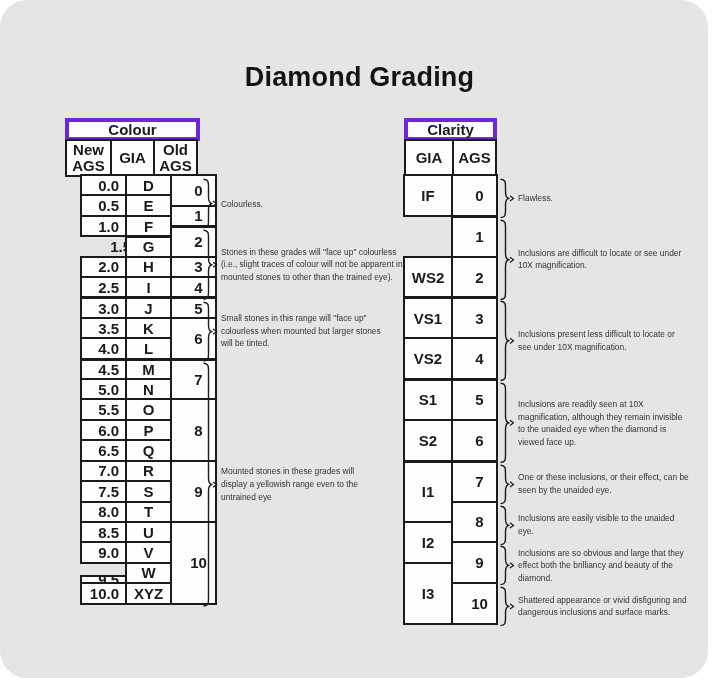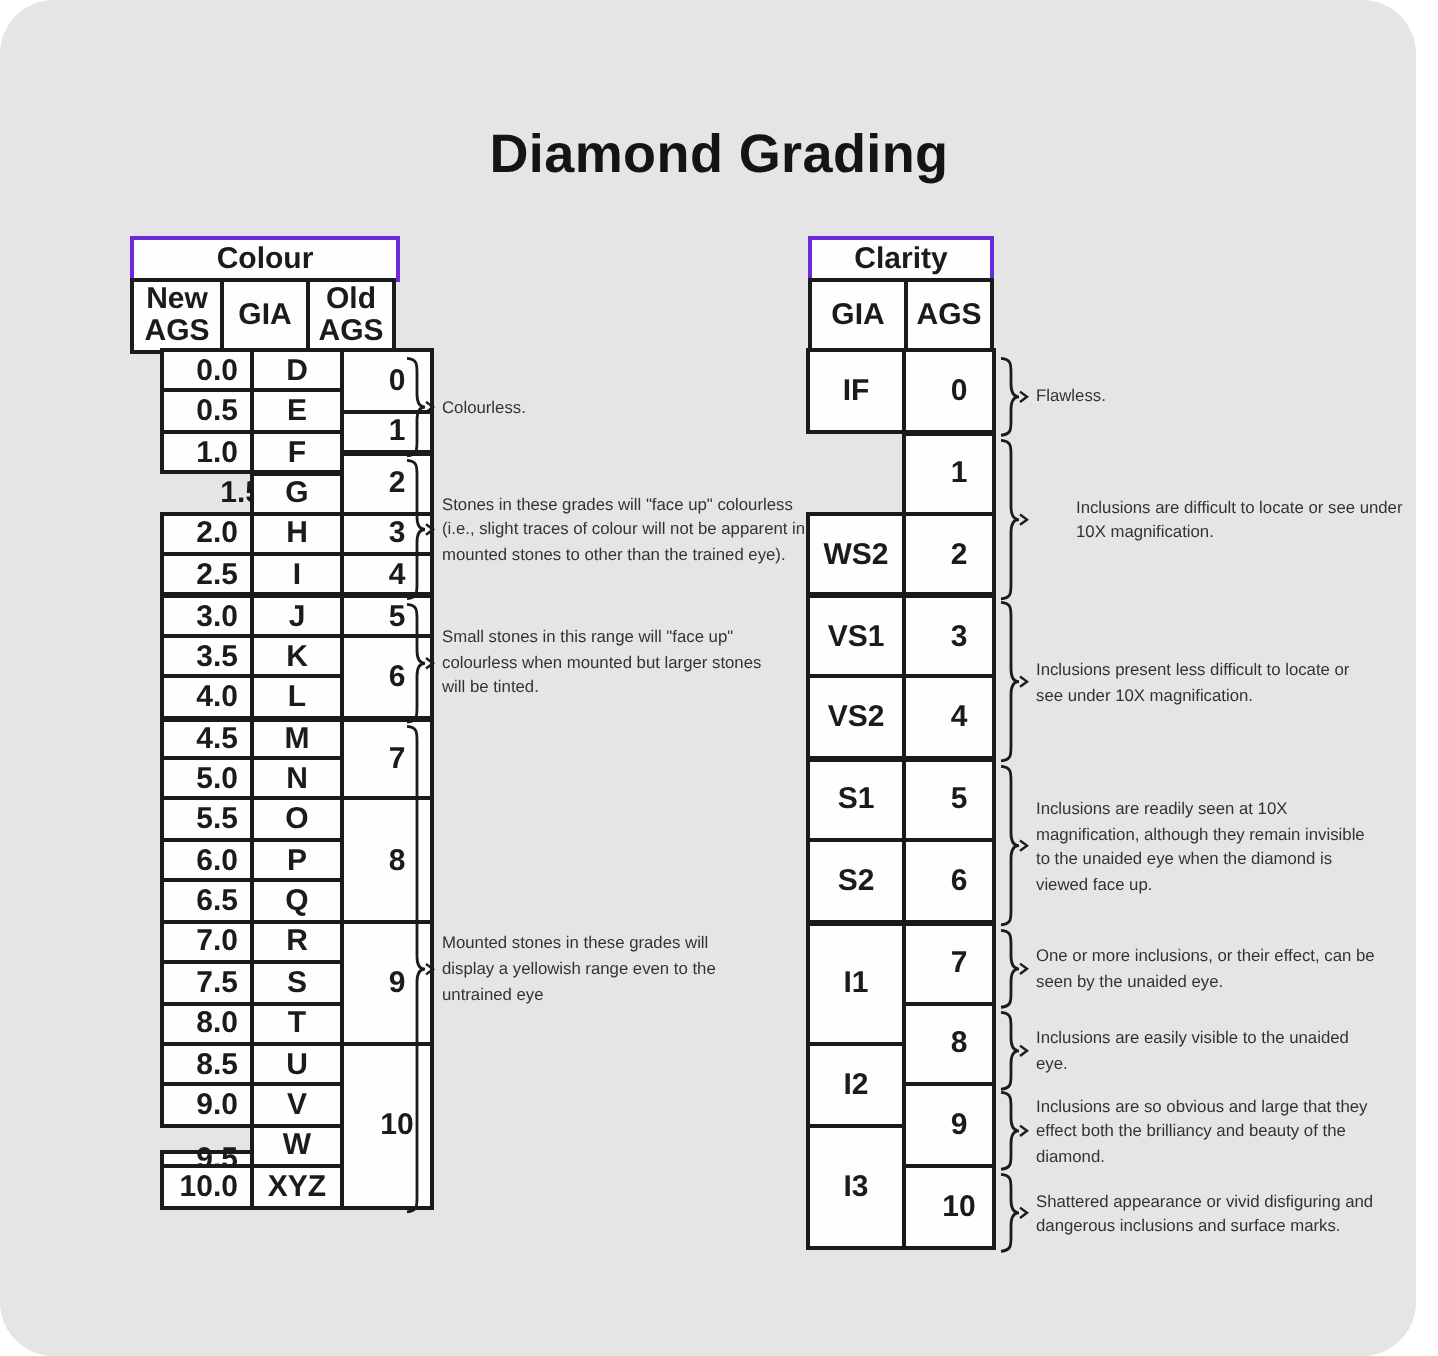--- a/index.html
+++ b/index.html
@@ -8,21 +8,21 @@
     background:#e5e5e5;color:#1b1b1b;
     font-family:"Liberation Sans", sans-serif;
     border-radius:27px;
   }
   .main-title{
     position:absolute;top:62px;left:0;width:719px;text-align:center;
     font-size:27px;font-weight:bold;letter-spacing:.2px;color:#141414;
   }
   .gtable{position:absolute;}
   .t-title{
-    box-sizing:border-box;border:2px solid #6d28d9;background:#fefefe;
+    box-sizing:border-box;border:4px solid #6d28d9;background:#fefefe;
     height:23px;display:flex;align-items:center;justify-content:center;
     font-weight:bold;font-size:15px;
   }
   .t-sub{display:flex;margin-top:-2px;}
   .hc{
     box-sizing:border-box;border:2px solid #1b1b1b;background:#fefefe;
     height:38px;display:flex;flex-direction:column;align-items:center;justify-content:center;
     font-weight:bold;font-size:15px;line-height:16px;
   }
   .hc:not(:first-child){margin-left:-2px;}
@@ -177,36 +177,36 @@
       <div class="note" style="left: 221px; top: 484.429px; width: 152px;">Mounted stones in these grades will display a yellowish range even to the untrained eye</div>
       <svg class="brace" width="18" height="40.81818181818181" style="left: 498px; top: 178px;">
         <path d="M2.5,1.2 C7.5,1.6 7.5,4 7.5,8.5 L7.5,13.909090909090907 C7.5,18.209090909090907 8.8,20.409090909090907 11.5,20.409090909090907 C8.8,20.409090909090907 7.5,22.609090909090906 7.5,26.909090909090907 L7.5,32.31818181818181 C7.5,36.81818181818181 7.5,39.21818181818181 2.5,39.61818181818181" fill="none" stroke="#1b1b1b" stroke-width="1.4"></path>
         <path d="M12,17.809090909090905 L15.5,20.409090909090907 L12,23.009090909090908" fill="none" stroke="#1b1b1b" stroke-width="1.2"></path>
       </svg>
       <div class="note" style="left: 518px; top: 198.409px; width: 172px;">Flawless.</div>
       <svg class="brace" width="18" height="81.63636363636368" style="left: 498px; top: 218.818px;">
         <path d="M2.5,1.2 C7.5,1.6 7.5,4 7.5,8.5 L7.5,34.31818181818184 C7.5,38.61818181818184 8.8,40.81818181818184 11.5,40.81818181818184 C8.8,40.81818181818184 7.5,43.018181818181844 7.5,47.31818181818184 L7.5,73.13636363636368 C7.5,77.63636363636368 7.5,80.03636363636369 2.5,80.43636363636368" fill="none" stroke="#1b1b1b" stroke-width="1.4"></path>
         <path d="M12,38.21818181818184 L15.5,40.81818181818184 L12,43.41818181818184" fill="none" stroke="#1b1b1b" stroke-width="1.2"></path>
       </svg>
-      <div class="note" style="left: 538px; top: 259.636px; width: 172px;">Inclusions are difficult to locate or see under 10X magnification.</div>
+      <div class="note" style="left: 518px; top: 259.636px; width: 172px;">Inclusions are difficult to locate or see under 10X magnification.</div>
       <svg class="brace" width="18" height="81.63636363636363" style="left: 498px; top: 300.455px;">
         <path d="M2.5,1.2 C7.5,1.6 7.5,4 7.5,8.5 L7.5,34.31818181818181 C7.5,38.61818181818181 8.8,40.81818181818181 11.5,40.81818181818181 C8.8,40.81818181818181 7.5,43.018181818181816 7.5,47.31818181818181 L7.5,73.13636363636363 C7.5,77.63636363636363 7.5,80.03636363636363 2.5,80.43636363636362" fill="none" stroke="#1b1b1b" stroke-width="1.4"></path>
         <path d="M12,38.21818181818181 L15.5,40.81818181818181 L12,43.418181818181814" fill="none" stroke="#1b1b1b" stroke-width="1.2"></path>
       </svg>
       <div class="note" style="left: 518px; top: 341.273px; width: 172px;">Inclusions present less difficult to locate or see under 10X magnification.</div>
       <svg class="brace" width="18" height="81.63636363636363" style="left: 498px; top: 382.091px;">
         <path d="M2.5,1.2 C7.5,1.6 7.5,4 7.5,8.5 L7.5,34.31818181818181 C7.5,38.61818181818181 8.8,40.81818181818181 11.5,40.81818181818181 C8.8,40.81818181818181 7.5,43.018181818181816 7.5,47.31818181818181 L7.5,73.13636363636363 C7.5,77.63636363636363 7.5,80.03636363636363 2.5,80.43636363636362" fill="none" stroke="#1b1b1b" stroke-width="1.4"></path>
         <path d="M12,38.21818181818181 L15.5,40.81818181818181 L12,43.418181818181814" fill="none" stroke="#1b1b1b" stroke-width="1.2"></path>
       </svg>
       <div class="note" style="left: 518px; top: 422.909px; width: 172px;">Inclusions are readily seen at 10X magnification, although they remain invisible to the unaided eye when the diamond is viewed face up.</div>
       <svg class="brace" width="18" height="40.81818181818181" style="left: 498px; top: 463.727px;">
         <path d="M2.5,1.2 C7.5,1.6 7.5,4 7.5,8.5 L7.5,13.909090909090907 C7.5,18.209090909090907 8.8,20.409090909090907 11.5,20.409090909090907 C8.8,20.409090909090907 7.5,22.609090909090906 7.5,26.909090909090907 L7.5,32.31818181818181 C7.5,36.81818181818181 7.5,39.21818181818181 2.5,39.61818181818181" fill="none" stroke="#1b1b1b" stroke-width="1.4"></path>
         <path d="M12,17.809090909090905 L15.5,20.409090909090907 L12,23.009090909090908" fill="none" stroke="#1b1b1b" stroke-width="1.2"></path>
       </svg>
-      <div class="note" style="left: 518px; top: 484.136px; width: 172px;">One or more inclusions, or their effect, can be seen by the unaided eye.</div>
+      <div class="note" style="left: 518px; top: 484.136px; width: 172px;">One or these inclusions, or their effect, can be seen by the unaided eye.</div>
       <svg class="brace" width="18" height="40.81818181818181" style="left: 498px; top: 504.545px;">
         <path d="M2.5,1.2 C7.5,1.6 7.5,4 7.5,8.5 L7.5,13.909090909090907 C7.5,18.209090909090907 8.8,20.409090909090907 11.5,20.409090909090907 C8.8,20.409090909090907 7.5,22.609090909090906 7.5,26.909090909090907 L7.5,32.31818181818181 C7.5,36.81818181818181 7.5,39.21818181818181 2.5,39.61818181818181" fill="none" stroke="#1b1b1b" stroke-width="1.4"></path>
         <path d="M12,17.809090909090905 L15.5,20.409090909090907 L12,23.009090909090908" fill="none" stroke="#1b1b1b" stroke-width="1.2"></path>
       </svg>
       <div class="note" style="left: 518px; top: 524.955px; width: 172px;">Inclusions are easily visible to the unaided eye.</div>
       <svg class="brace" width="18" height="40.81818181818187" style="left: 498px; top: 545.364px;">
         <path d="M2.5,1.2 C7.5,1.6 7.5,4 7.5,8.5 L7.5,13.909090909090935 C7.5,18.209090909090936 8.8,20.409090909090935 11.5,20.409090909090935 C8.8,20.409090909090935 7.5,22.609090909090934 7.5,26.909090909090935 L7.5,32.31818181818187 C7.5,36.81818181818187 7.5,39.21818181818187 2.5,39.61818181818187" fill="none" stroke="#1b1b1b" stroke-width="1.4"></path>
         <path d="M12,17.809090909090934 L15.5,20.409090909090935 L12,23.009090909090936" fill="none" stroke="#1b1b1b" stroke-width="1.2"></path>
       </svg>
       <div class="note" style="left: 518px; top: 565.773px; width: 172px;">Inclusions are so obvious and large that they effect both the brilliancy and beauty of the diamond.</div>

